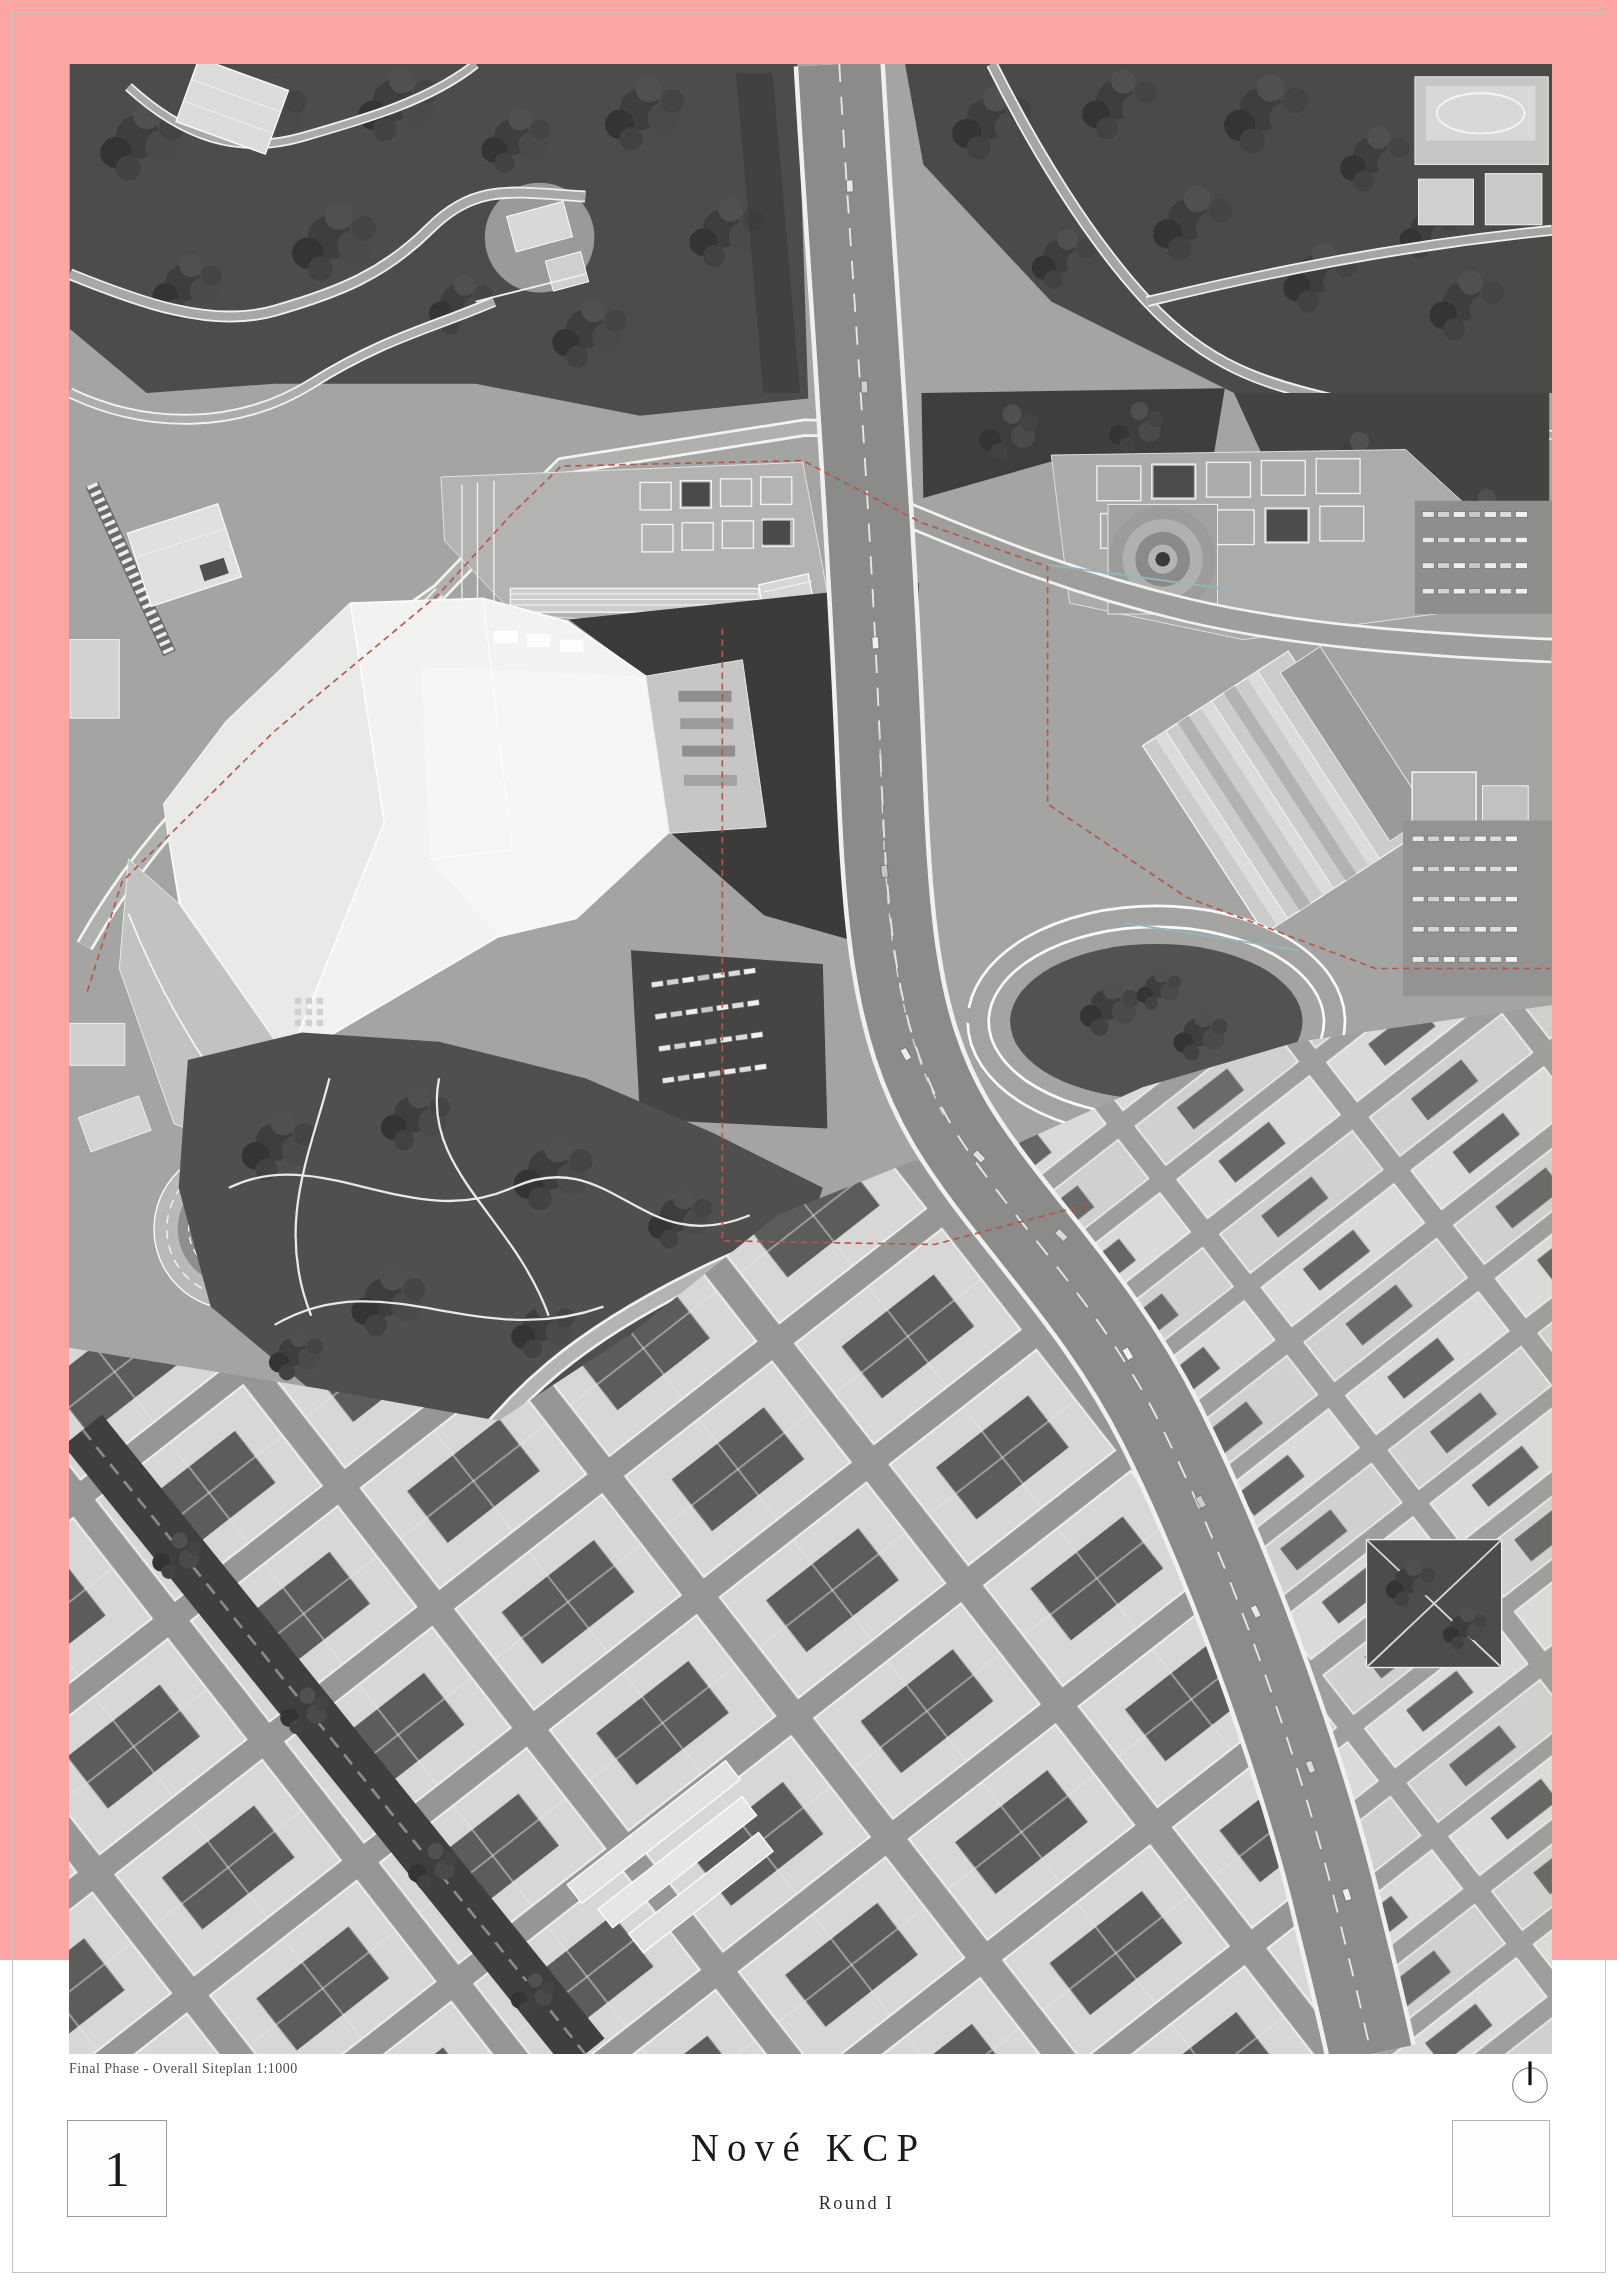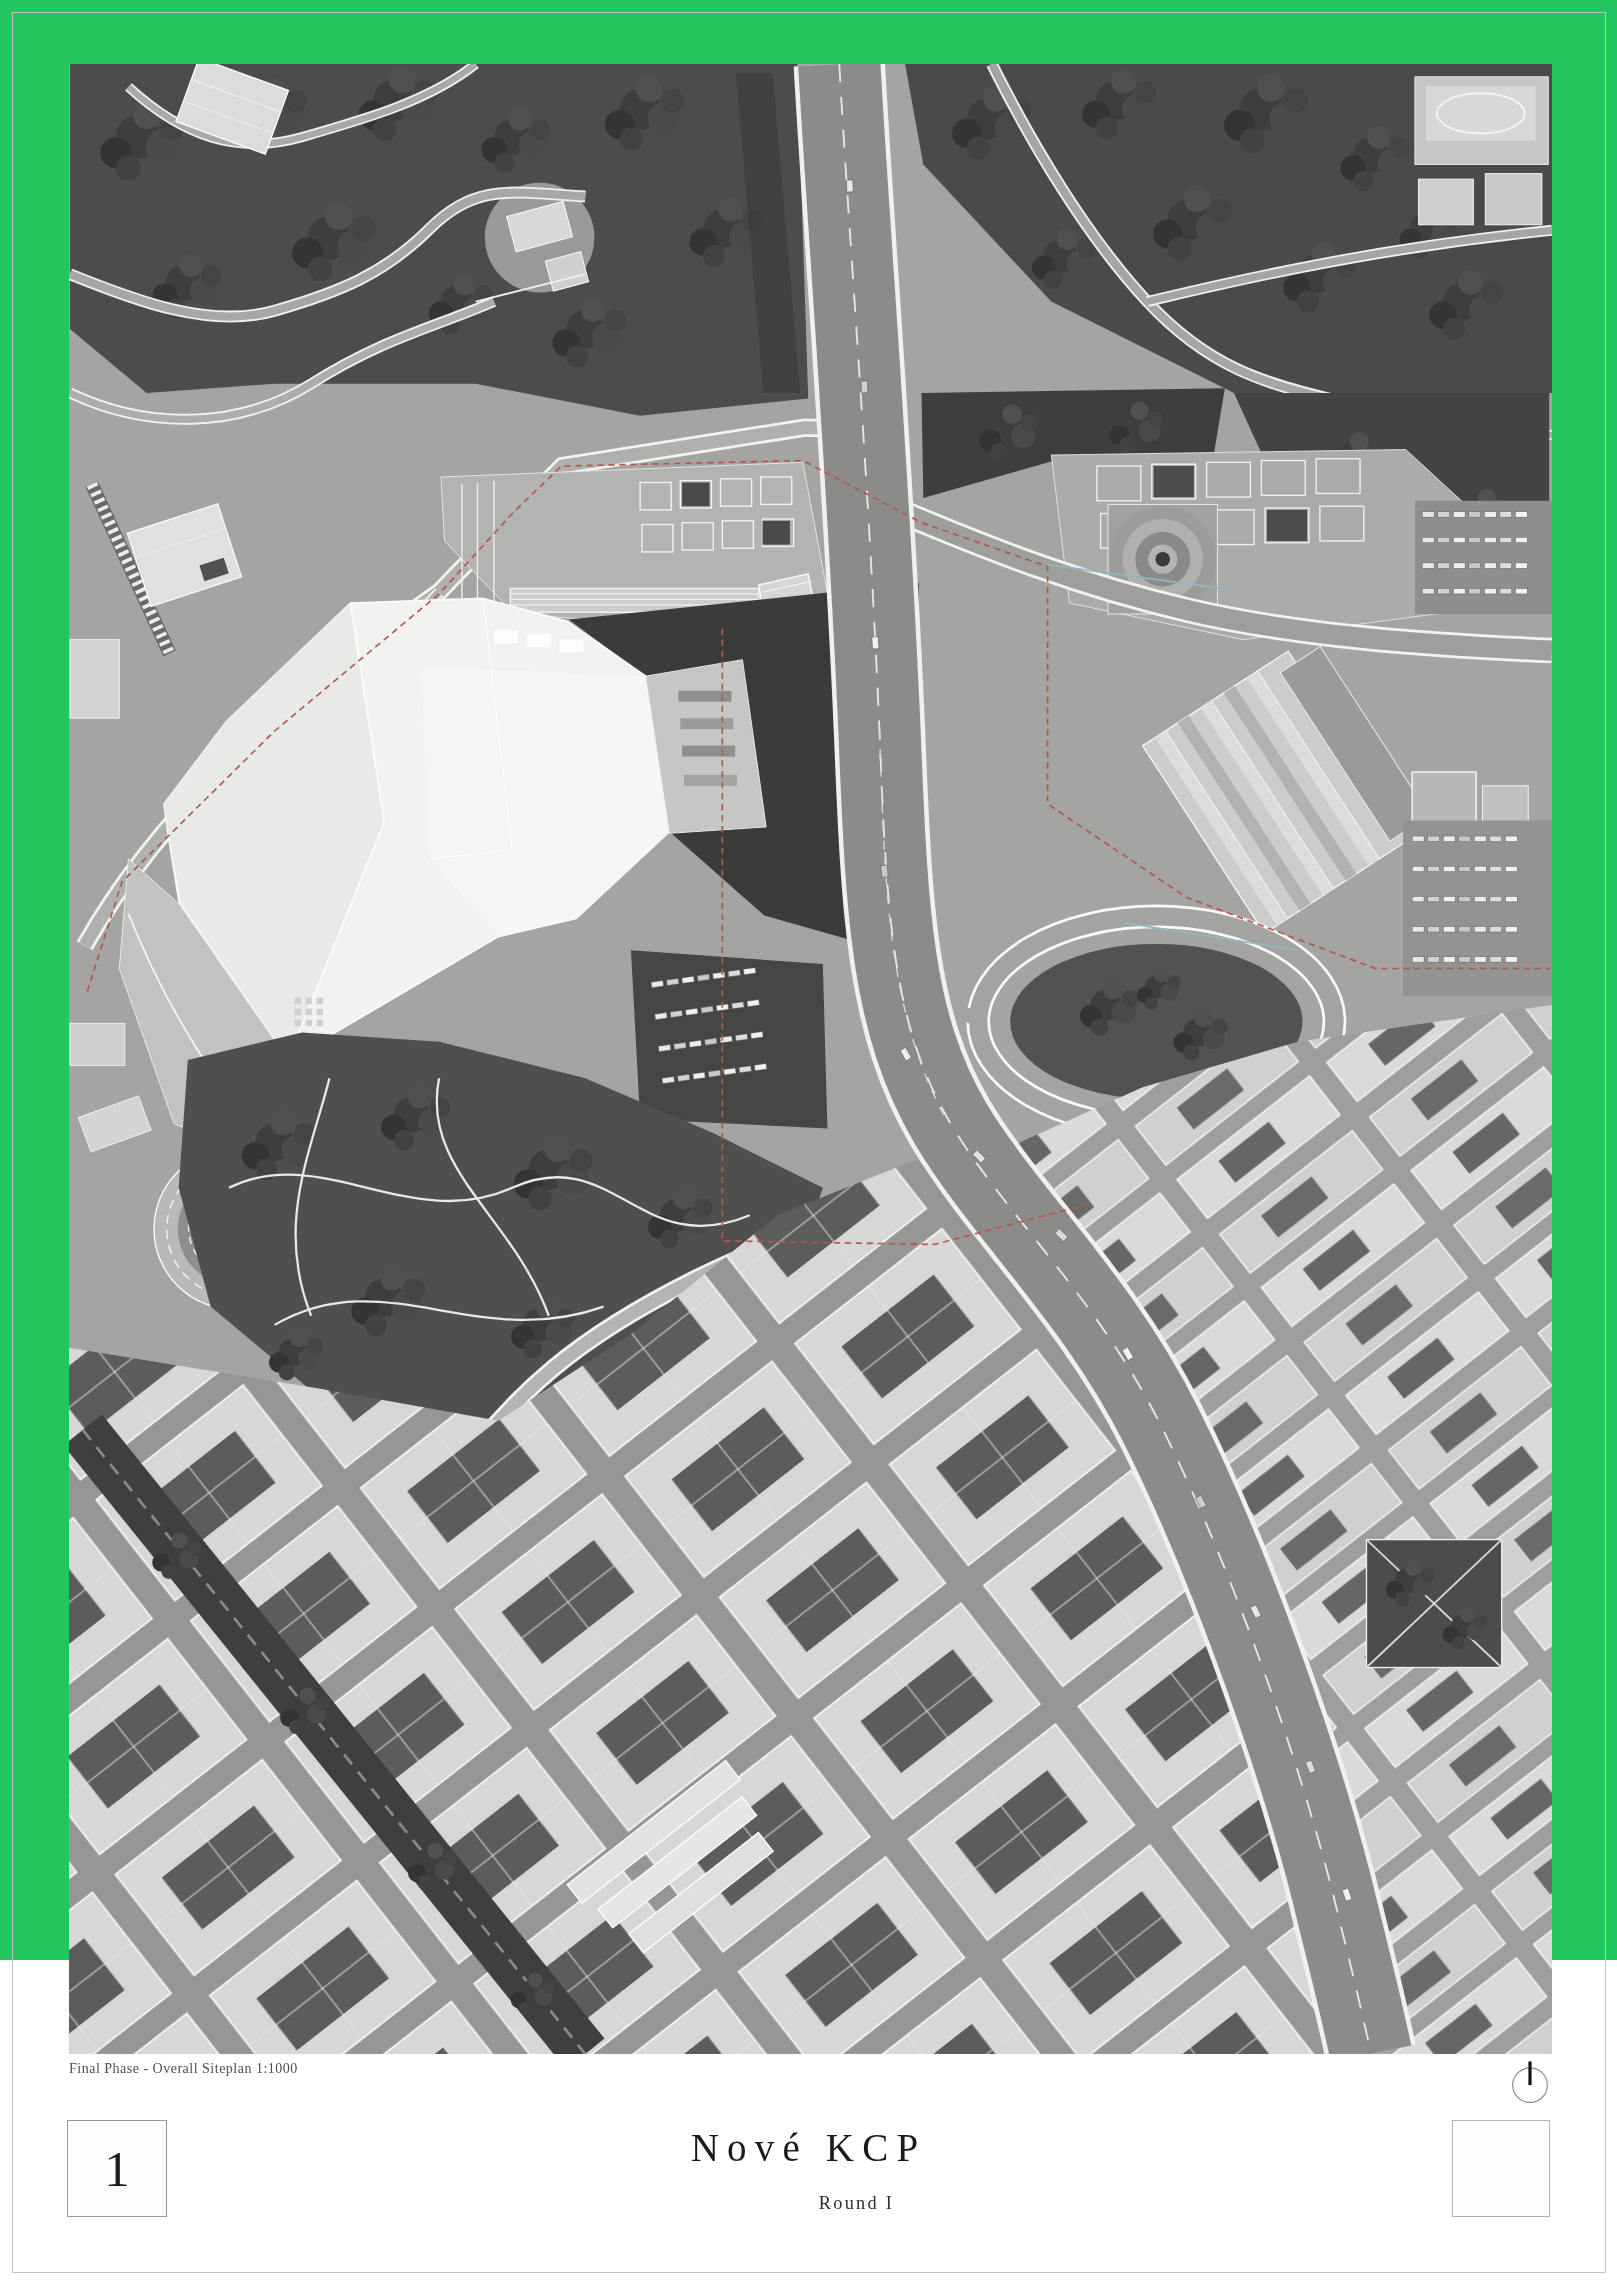--- a/index.html
+++ b/index.html
@@ -1,17 +1,17 @@
 <!DOCTYPE html>
 <html style="font-size:14.6px"><head>
 <meta charset="utf-8">
 <style>
   html,body{margin:0;padding:0;}
   body{width:1617px;height:2284px;background:#ffffff;font-family:"Liberation Serif",serif;overflow:hidden;}
-  .sheet{position:relative;width:1617px;height:1960px;background:#22c55e;}
+  .sheet{position:relative;width:1617px;height:1960px;background:#fca5a5;}
   .page-border{position:absolute;left:12px;top:12px;width:1592px;height:2259px;border:0.9px solid #c3c3c3;}
   .map-wrap{position:absolute;left:69px;top:64px;width:1483px;height:1990px;overflow:hidden;background:#a4a4a2;}
   .map-wrap svg{display:block;}
   .map-caption{position:absolute;left:69px;top:2061px;font-size:14px;letter-spacing:0.5px;color:#4e4e4e;}
   .north-arrow{position:absolute;left:1509px;top:2056px;width:42px;height:51px;}
   .sheet-number-box{position:absolute;left:67px;top:2120px;width:98px;height:95px;border:0.9px solid #9a9a9a;display:flex;align-items:center;justify-content:center;font-size:51px;color:#1b1b1b;background:#fdfdfc;}
   .board-title{position:absolute;left:0;top:2125px;width:1617px;text-align:center;font-size:39px;letter-spacing:8.2px;color:#1a1a1a;}
   .board-subtitle{position:absolute;left:0;top:2193px;width:1617px;text-align:center;font-size:18.3px;letter-spacing:2.3px;color:#2e2e2e;margin-left:48px;}
   .revision-box{position:absolute;left:1452px;top:2120px;width:96px;height:95px;border:0.9px solid #b3b3b3;background:#fdfdfc;}
 </style>

